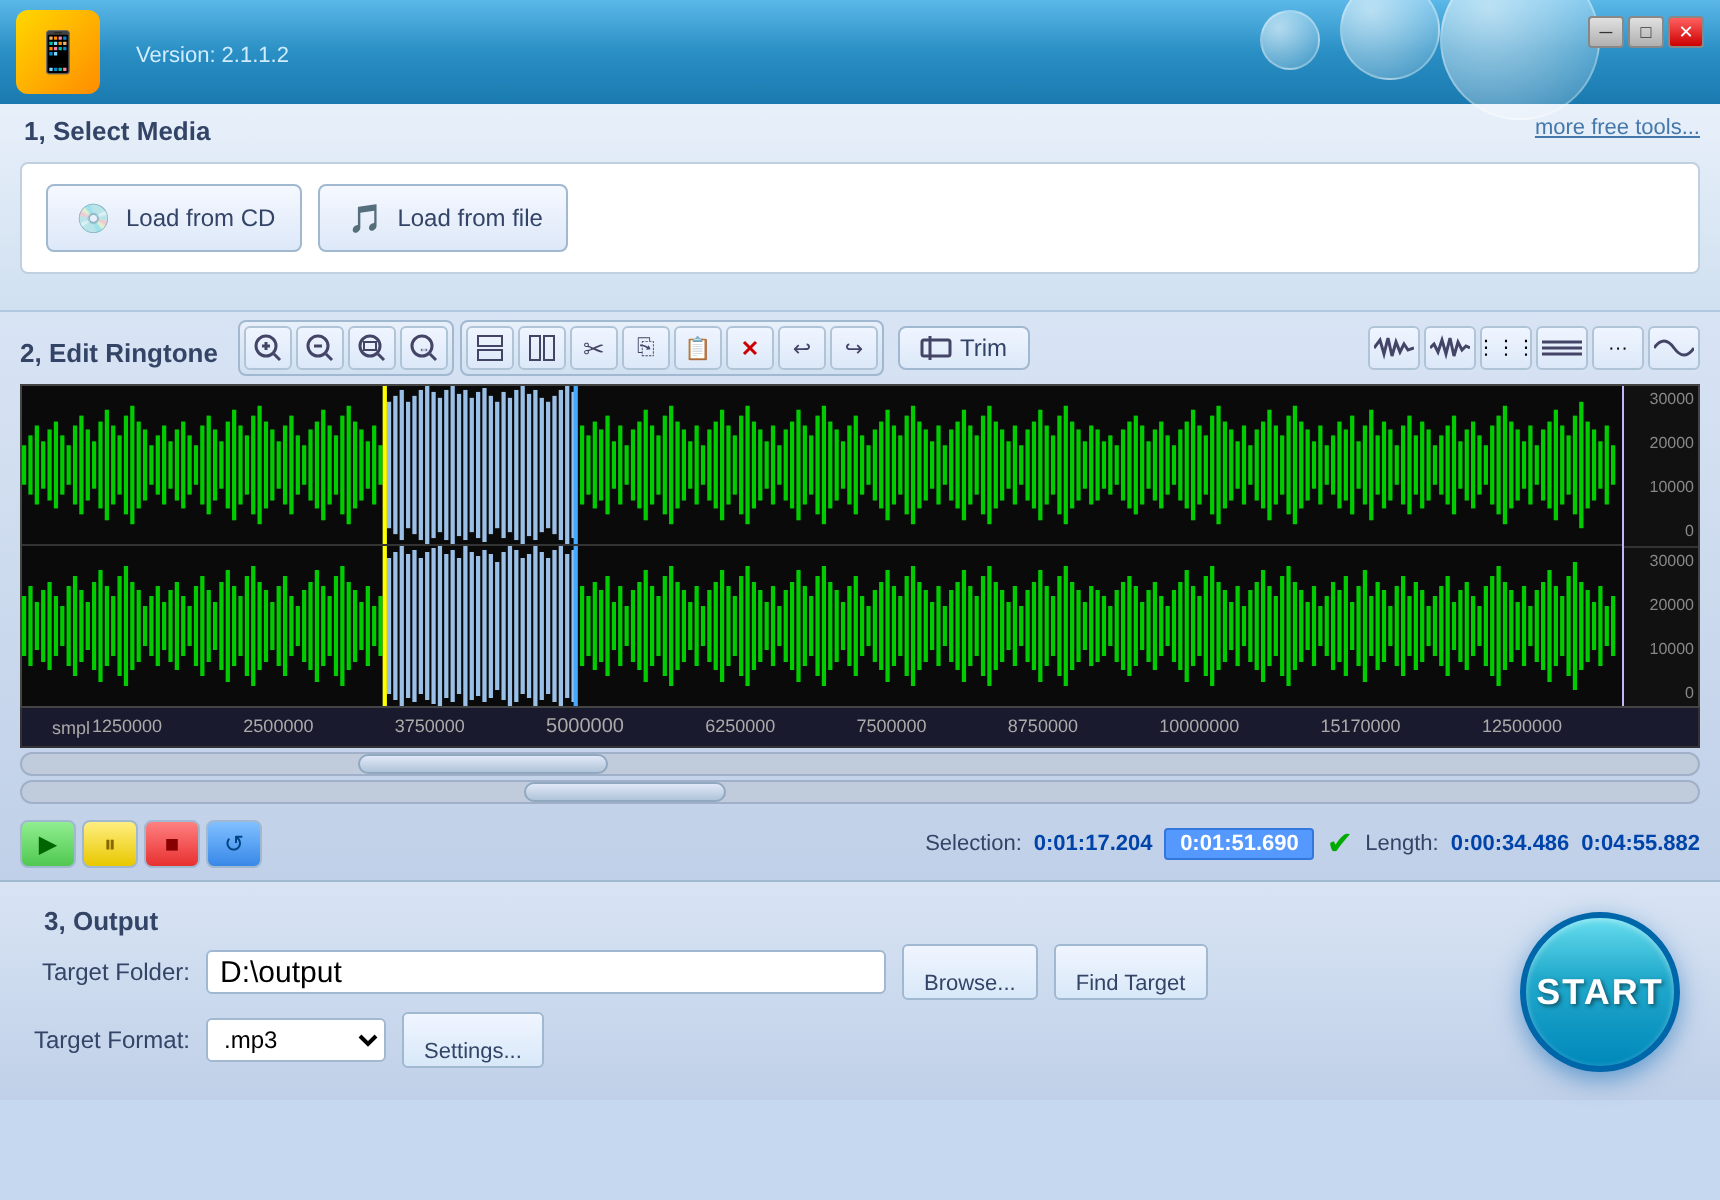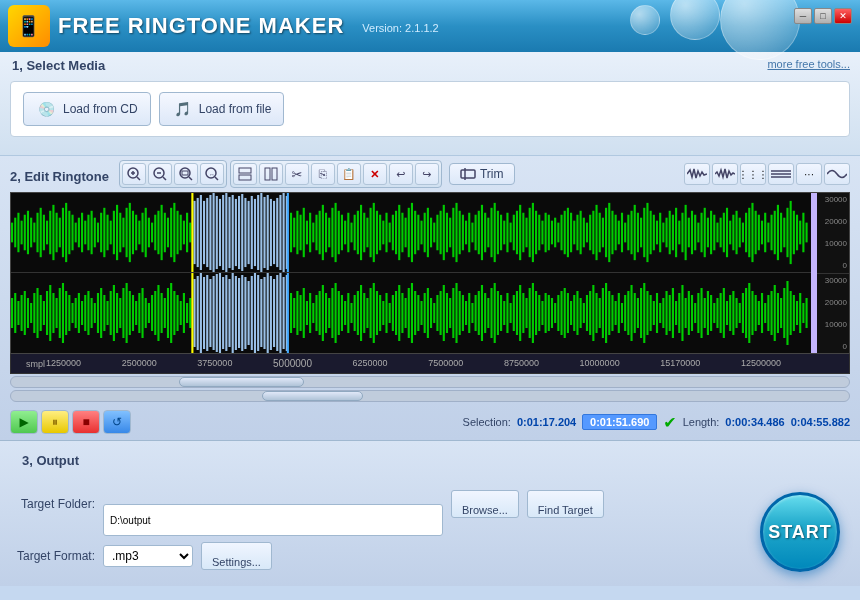--- a/index.html
+++ b/index.html
@@ -297,28 +297,27 @@
       margin-bottom: 6px;
     }
     .output-label {
       width: 85px;
       text-align: right;
       color: #334466;
       font-size: 12px;
     }
     .output-input {
       flex: 1;
-      height: 32px;
+      height: 22px;
       border: 1px solid #a0b8d0;
       border-radius: 3px;
       padding: 2px 6px;
-      font-size: 10px;
+      font-size: 15px;
       background: white;
       max-width: 340px;
-      margin-top: 32px;
     }
     .output-btn {
       height: 22px;
       padding: 13px 10px;
       background: linear-gradient(180deg, #f0f5ff, #d8e8f8);
       border: 1px solid #a0b8d0;
       border-radius: 3px;
       cursor: pointer;
       font-size: 11px;
       color: #334466;
@@ -372,21 +371,20 @@
 </head>
 <body>
 
 <div class="title-bar">
   <div class="bubble" style="width:80px;height:80px;top:-20px;right:60px;"></div>
   <div class="bubble" style="width:50px;height:50px;top:-10px;right:140px;"></div>
   <div class="bubble" style="width:30px;height:30px;top:5px;right:200px;"></div>
 
   <div class="title-bar-logo">
     <div class="logo-icon">📱</div>
-    <span class="title-text">FREE RINGTONE MAKER</span>
     <span class="version-text">Version: 2.1.1.2</span>
   </div>
   <div class="title-bar-controls">
     <div class="title-btn">─</div>
     <div class="title-btn">□</div>
     <div class="title-btn close">✕</div>
   </div>
 </div>
 
 <div class="main-content">
@@ -1035,21 +1033,21 @@
               <rect x="743" y="20" width="2" height="40"></rect>
               <rect x="746" y="30" width="2" height="20"></rect>
               <rect x="749" y="25" width="2" height="30"></rect>
             </g>
 
             <line x1="171" y1="0" x2="171" y2="80" stroke="#ffff00" stroke-width="2"></line>
             <line x1="261" y1="0" x2="261" y2="80" stroke="#44aaff" stroke-width="2"></line>
           </svg>
         </div>
 
-        <div style="position:absolute;right:0;top:0;width:38px;height:160px;background:#111;border-left:6px solid #c4b5fd;color:#888;font-size:8px;display:flex;flex-direction:column;">
+        <div style="position:absolute;right:0;top:0;width:38px;height:160px;background:#111;border-left:1px solid #c4b5fd;color:#888;font-size:8px;display:flex;flex-direction:column;">
           <div style="flex:1;border-bottom:1px solid #333;padding:2px 2px;display:flex;flex-direction:column;justify-content:space-between;align-items:flex-end;">
             <span>30000</span>
             <span>20000</span>
             <span>10000</span>
             <span>0</span>
           </div>
           <div style="flex:1;padding:2px 2px;display:flex;flex-direction:column;justify-content:space-between;align-items:flex-end;">
             <span>30000</span>
             <span>20000</span>
             <span>10000</span>

